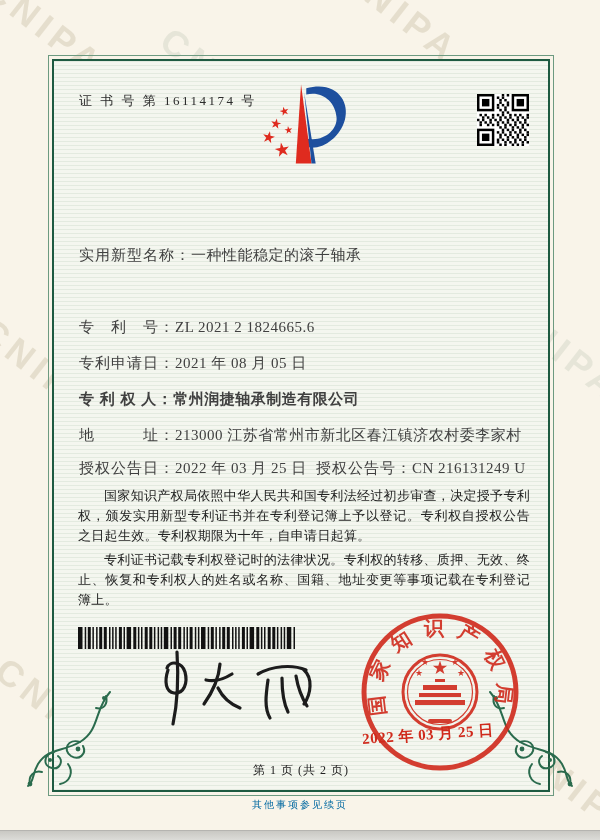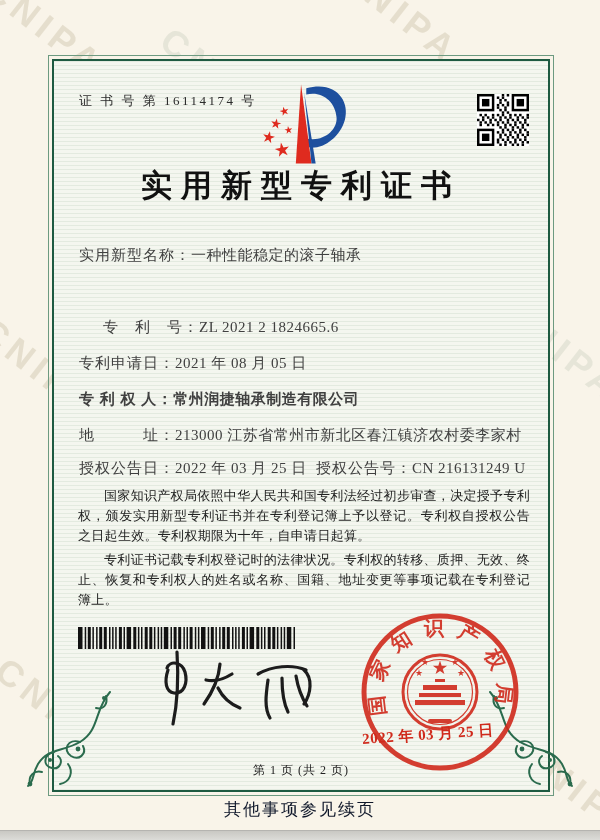--- a/index.html
+++ b/index.html
@@ -46,21 +46,21 @@
   .signature{position:absolute;left:140px;top:646px;width:200px;height:82px;}
 
   .seal{position:absolute;left:355px;top:607px;width:170px;height:170px;}
   .seal-date{position:absolute;left:362px;top:724px;width:170px;
       color:#d02a1c;font-weight:bold;font-size:15px;letter-spacing:0.5px;
       transform:rotate(-4deg);white-space:nowrap;}
 
   .page-num{position:absolute;left:54px;top:762px;width:494px;text-align:center;
       font-size:12px;letter-spacing:1px;color:#222;}
   .cont-note{position:absolute;left:0;top:798px;width:600px;text-align:center;
-      font-size:17px;letter-spacing:2px;color:#0f172a;}
+      font-size:10px;letter-spacing:2px;color:#0369a1;}
 
   .bottom-edge{position:absolute;left:0;top:830px;width:600px;height:10px;
       background:linear-gradient(#c9c8c3,#dededa);border-top:1px solid #b5b4b0;}
 </style>
 </head>
 <body>
 
 <div class="stage">
 
   <div class="wm" style="left:-25px;top:6px;">CNIPA</div>
@@ -237,26 +237,25 @@
       <rect x="2.4761904761904763" y="2.4761904761904763" width="12.380952380952381" height="12.380952380952381" fill="#fff"></rect>
       <rect x="4.9523809523809526" y="4.9523809523809526" width="7.428571428571429" height="7.428571428571429" fill="#000"></rect>
       <rect x="34.66666666666667" y="0" width="17.333333333333336" height="17.333333333333336" fill="#000"></rect>
       <rect x="37.142857142857146" y="2.4761904761904763" width="12.380952380952381" height="12.380952380952381" fill="#fff"></rect>
       <rect x="39.61904761904762" y="4.9523809523809526" width="7.428571428571429" height="7.428571428571429" fill="#000"></rect>
       <rect x="0" y="34.66666666666667" width="17.333333333333336" height="17.333333333333336" fill="#000"></rect>
       <rect x="2.4761904761904763" y="37.142857142857146" width="12.380952380952381" height="12.380952380952381" fill="#fff"></rect>
       <rect x="4.9523809523809526" y="39.61904761904762" width="7.428571428571429" height="7.428571428571429" fill="#000"></rect>
     </svg>
 
-  <div class="title">实用新型专利证书</div>
 
   <div class="field-row" style="top:246px;">
     <span class="lbl">实用新型名称：</span><span class="val">一种性能稳定的滚子轴承</span>
   </div>
-  <div class="field-row" style="top:318px;margin-left:24px;">
+  <div class="field-row" style="top:318px;">
     <span class="lbl">专　利　号：</span><span class="val">ZL 2021 2 1824665.6</span>
   </div>
   <div class="field-row" style="top:354px;">
     <span class="lbl">专利申请日：</span><span class="val">2021 年 08 月 05 日</span>
   </div>
   <div class="field-row" style="top:390px;font-weight:bold;">
     <span class="lbl">专 利 权 人：</span><span class="val">常州润捷轴承制造有限公司</span>
   </div>
   <div class="field-row" style="top:426px;">
     <span class="lbl">地　　　址：</span><span class="val">213000 江苏省常州市新北区春江镇济农村委李家村</span>

